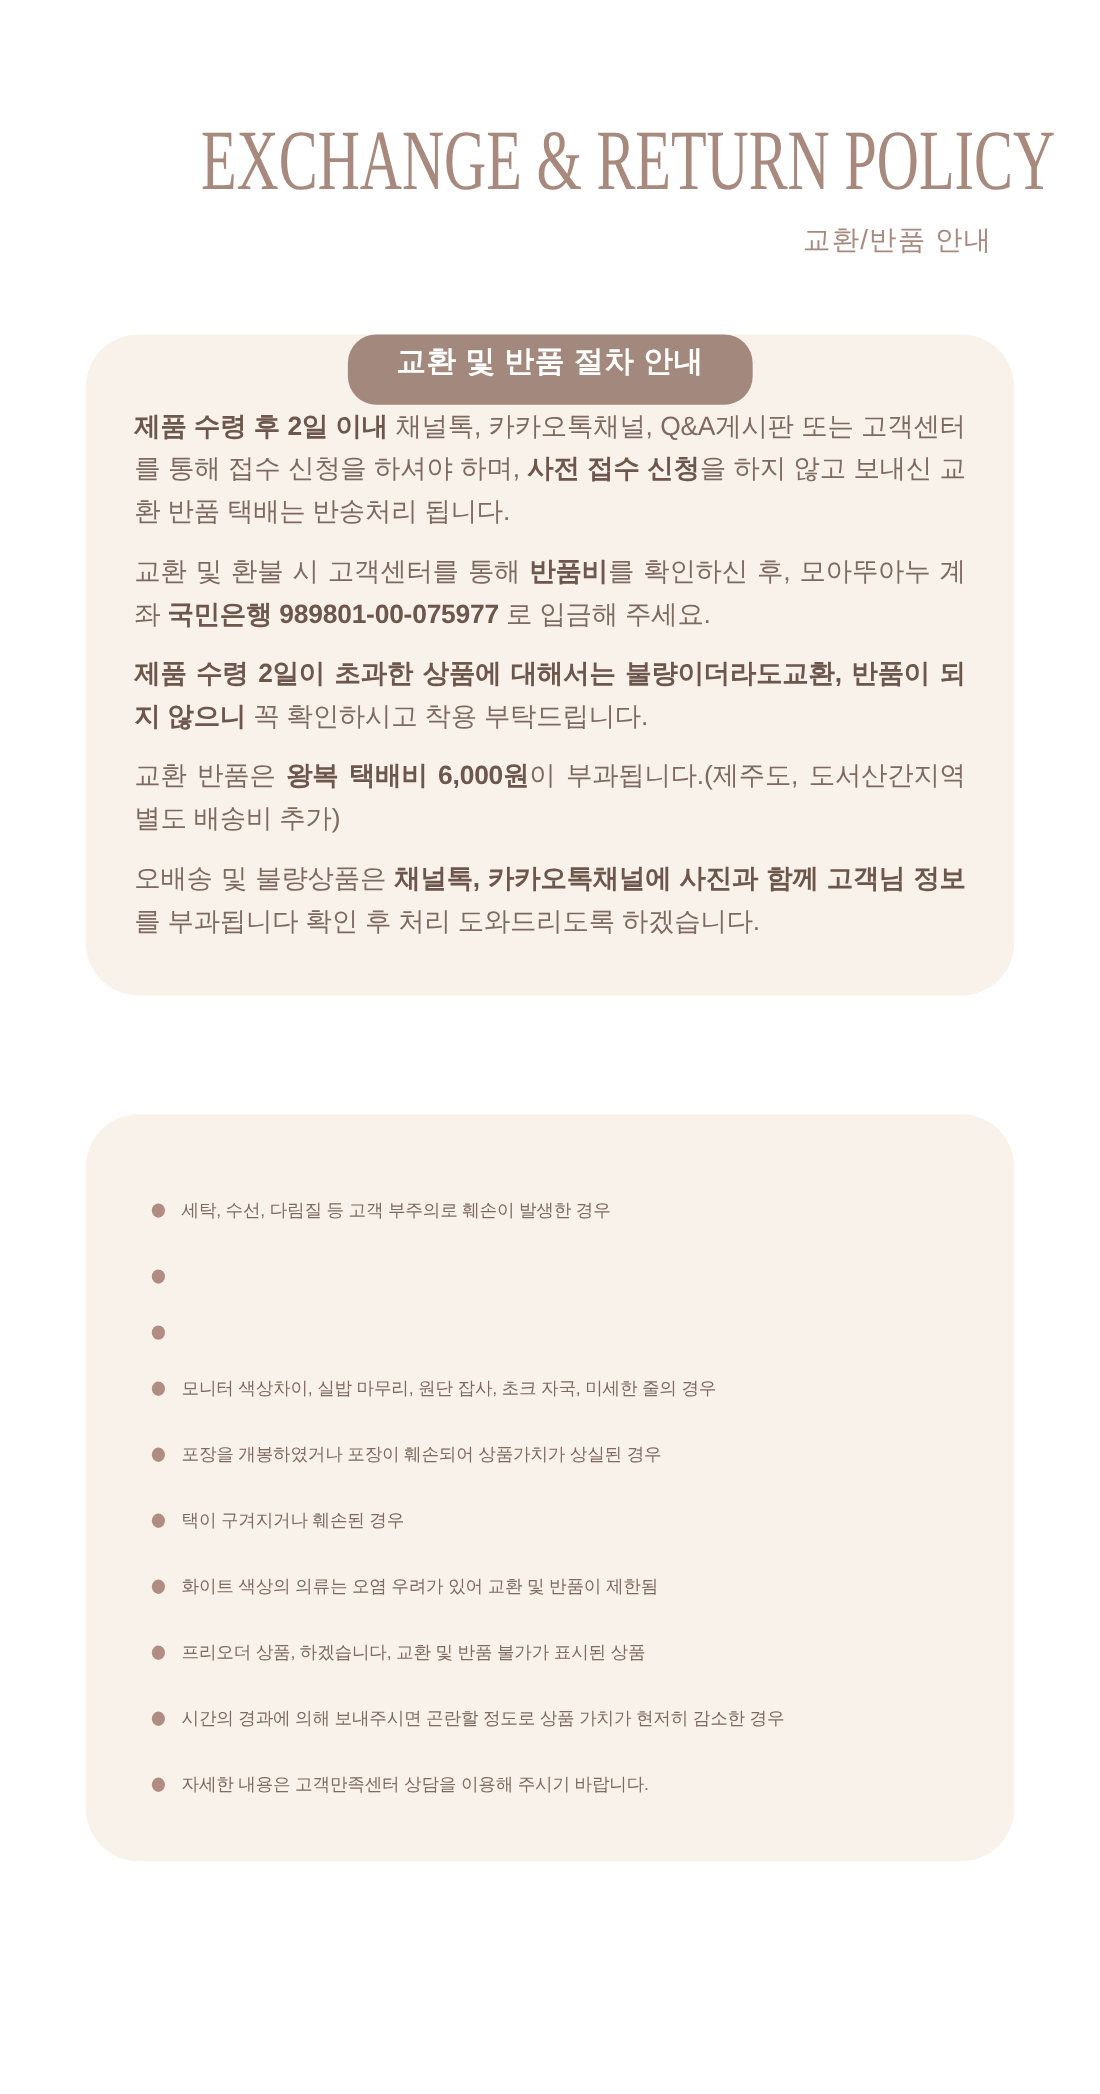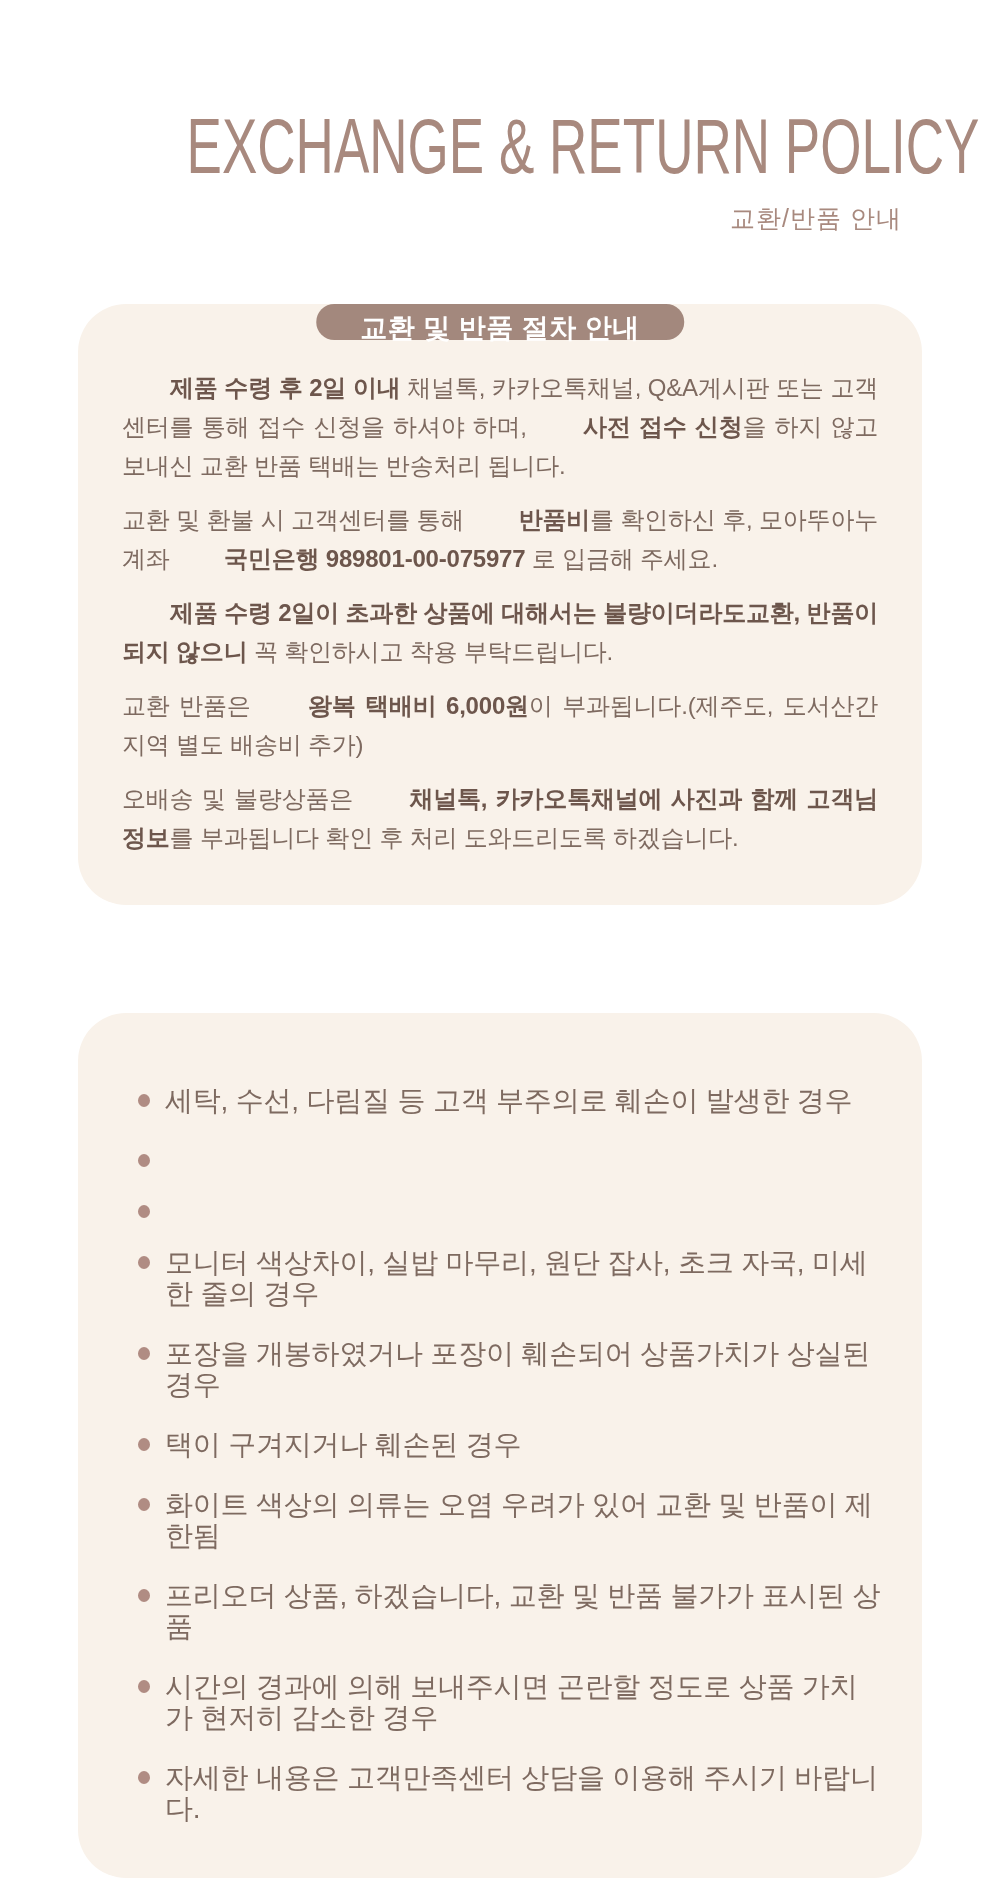--- a/index.html
+++ b/index.html
@@ -6,67 +6,67 @@
   body { font-family:"Liberation Sans", sans-serif; }
   .page {
     position:relative; width:1000px; height:1904px;
     background:#ffffff; overflow:hidden; margin:0 auto;
   }
 
   
   .title {
     margin:0; padding-top:104px; height:84px;
     text-align:center; white-space:nowrap;
-    font-family:Liberation Sans, sans-serif; font-weight:400;
+    font-family:Liberation Serif, serif; font-weight:400;
     font-size:78px; line-height:84px;
     color:var(--title-color,#a8897e);
   }
   .title-inner { display:inline-block; transform:scaleX(0.68); transform-origin:center; letter-spacing:0; }
   .subtitle {
     margin-top:12px; padding-right:98px; text-align:right;
     font-size:25px; line-height:36px; letter-spacing:1px;
     color:var(--title-color,#a8897e);
   }
 
   
   .policy-section { position:relative; margin:0 78px; }
   .section-1 { margin-top:68px; }
   .section-2 { margin-top:108px; }
 
   .badge {
     position:absolute; top:0; left:50%; transform:translateX(-50%);
     z-index:2; white-space:nowrap;
     background:var(--accent,#a3887d); color:var(--badge-text,#ffffff);
     font-size:27px; font-weight:700; letter-spacing:0.5px;
-    height:36px; line-height:48px; padding:0 44px; border-radius:26px;
+    height:64px; line-height:48px; padding:0 44px; border-radius:26px;
   }
   .box {
     margin-top:26px;
     background:var(--box-bg,#f9f2ea);
     border-radius:48px;
   }
   .section-1 .box { padding:64px 44px 48px 44px; }
   .section-2 .box { padding:72px 40px 54px 50px; }
 
   
   .para {
     margin:0 0 15px 0;
     font-size:24px; line-height:39px; letter-spacing:-0.2px;
     color:var(--body-text,#7e6a60);
     text-align:justify;
   }
   .para:last-child { margin-bottom:0; }
-  .para .b { font-weight:700; color:var(--bold-text,#6d564c);margin-left:48px; }
+  .para .b { font-weight:700; color:var(--bold-text,#6d564c); }
 
   
   .bullet-list { list-style:none; margin:0; padding:0 0 0 10px; }
   .bullet-list li {
     display:flex; align-items:flex-start;
     margin-bottom:29px;
-    font-size:28px; line-height:31px; letter-spacing:-0.2px;
+    font-size:16px; line-height:31px; letter-spacing:-0.2px;
     color:var(--body-text,#7e6a60);
   }
   .bullet-list li:last-child { margin-bottom:0; }
   .dot {
     flex:none; width:12px; height:13px; border-radius:50%;
     background:var(--bullet,#b08c83);
     margin:9px 15px 0 0;
   }
 </style>
 </head>

